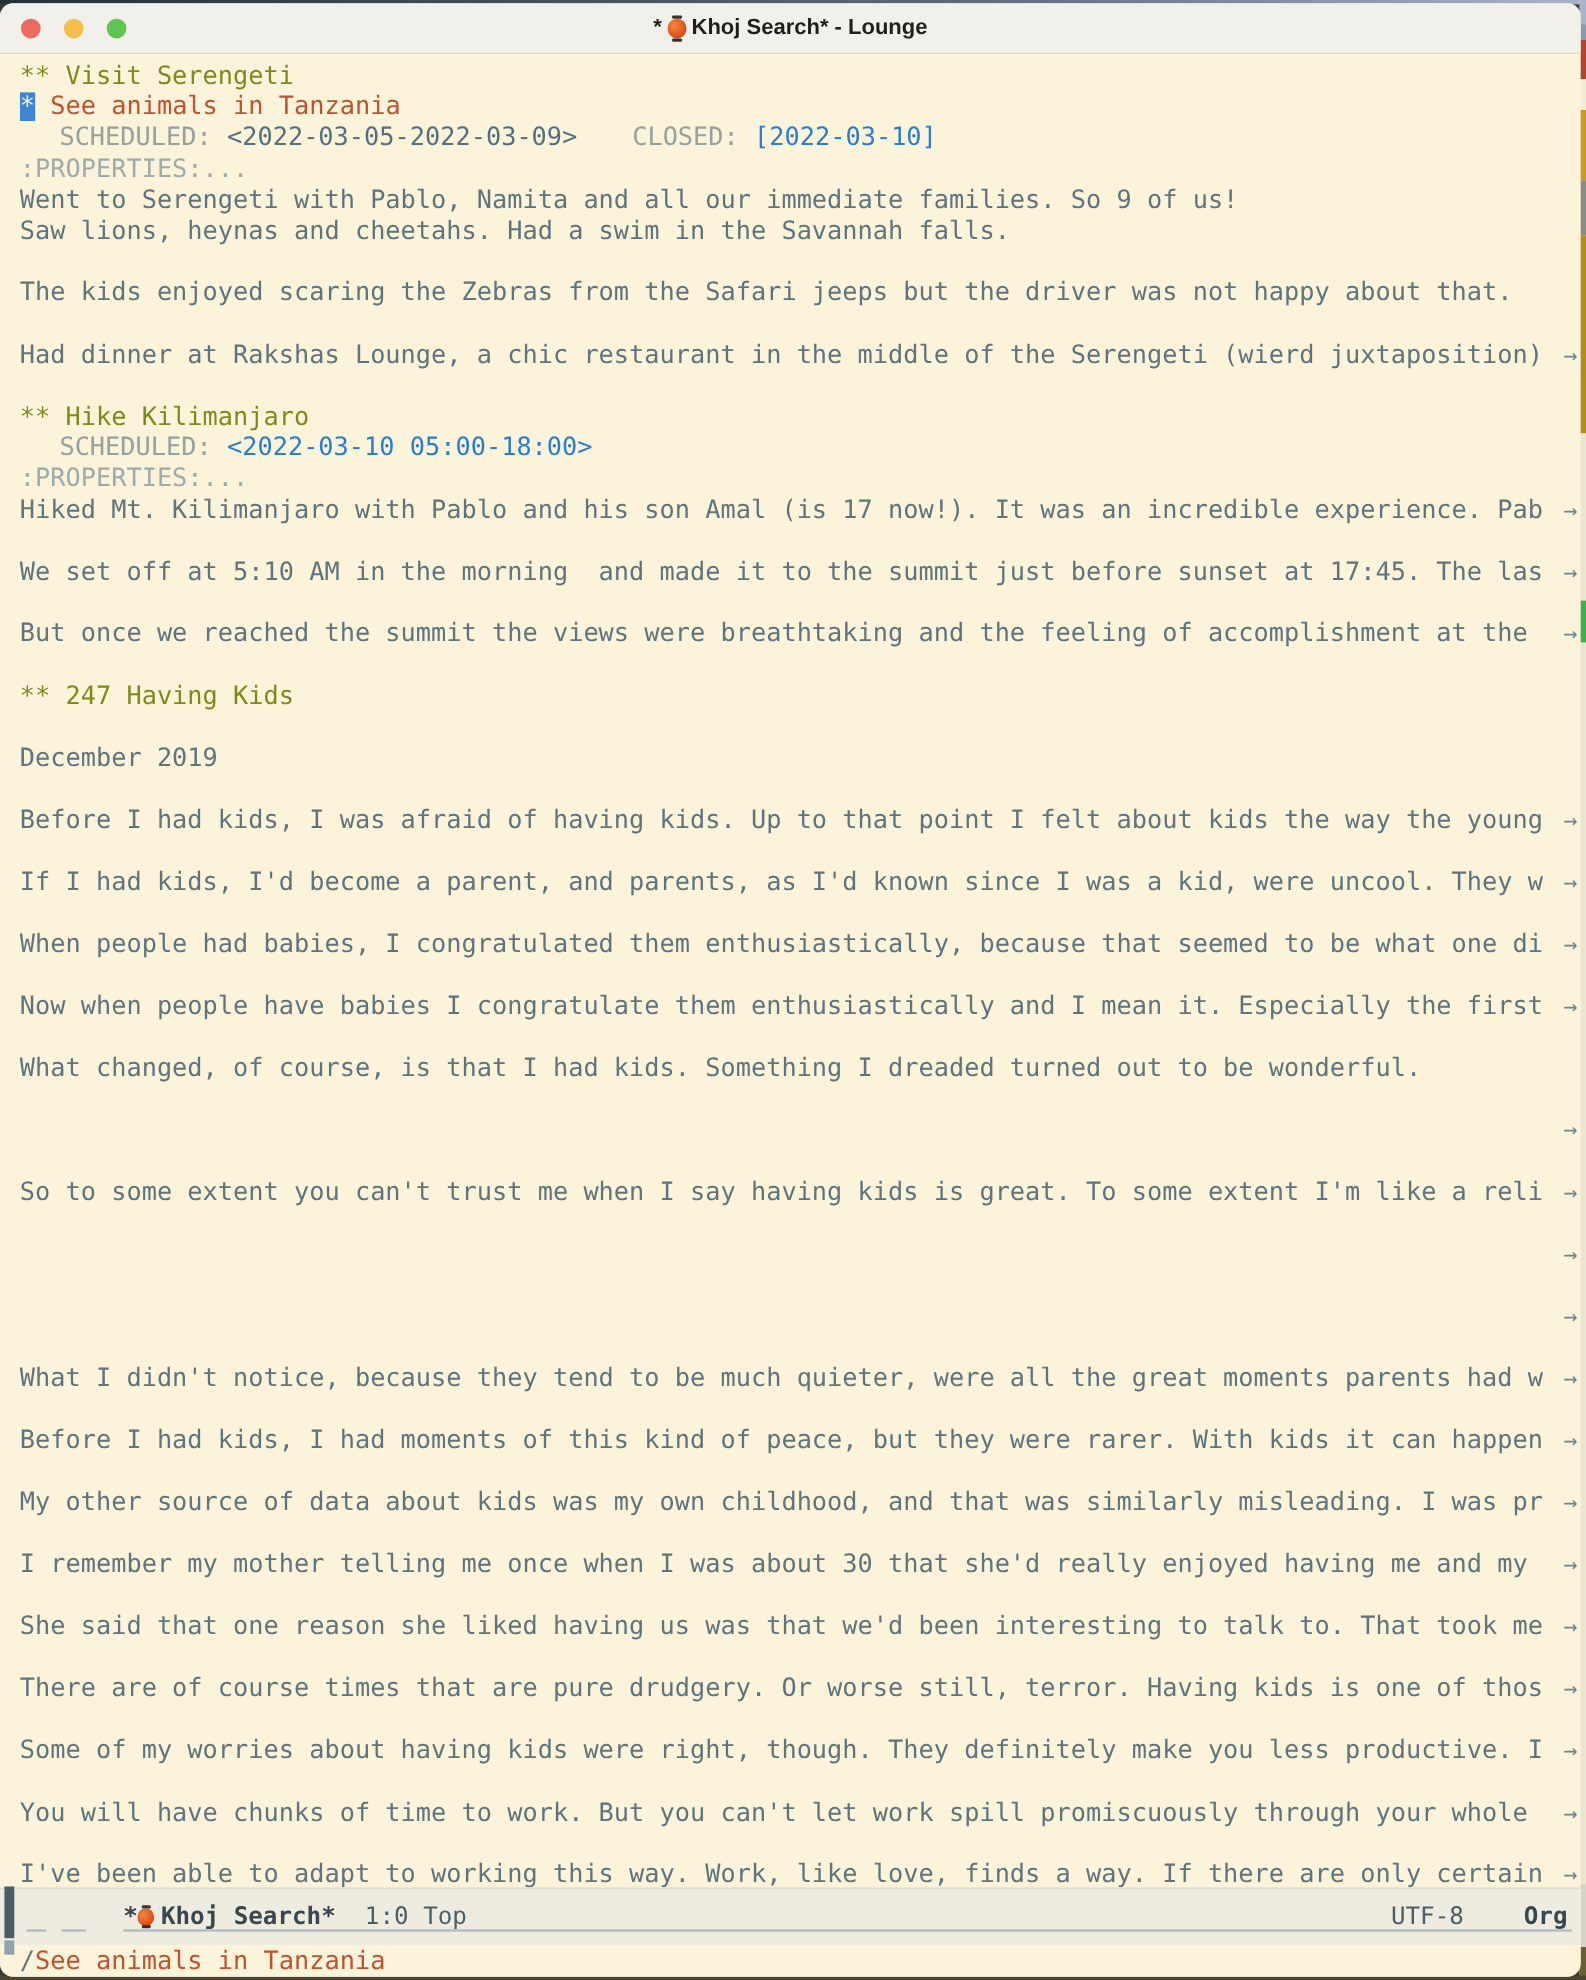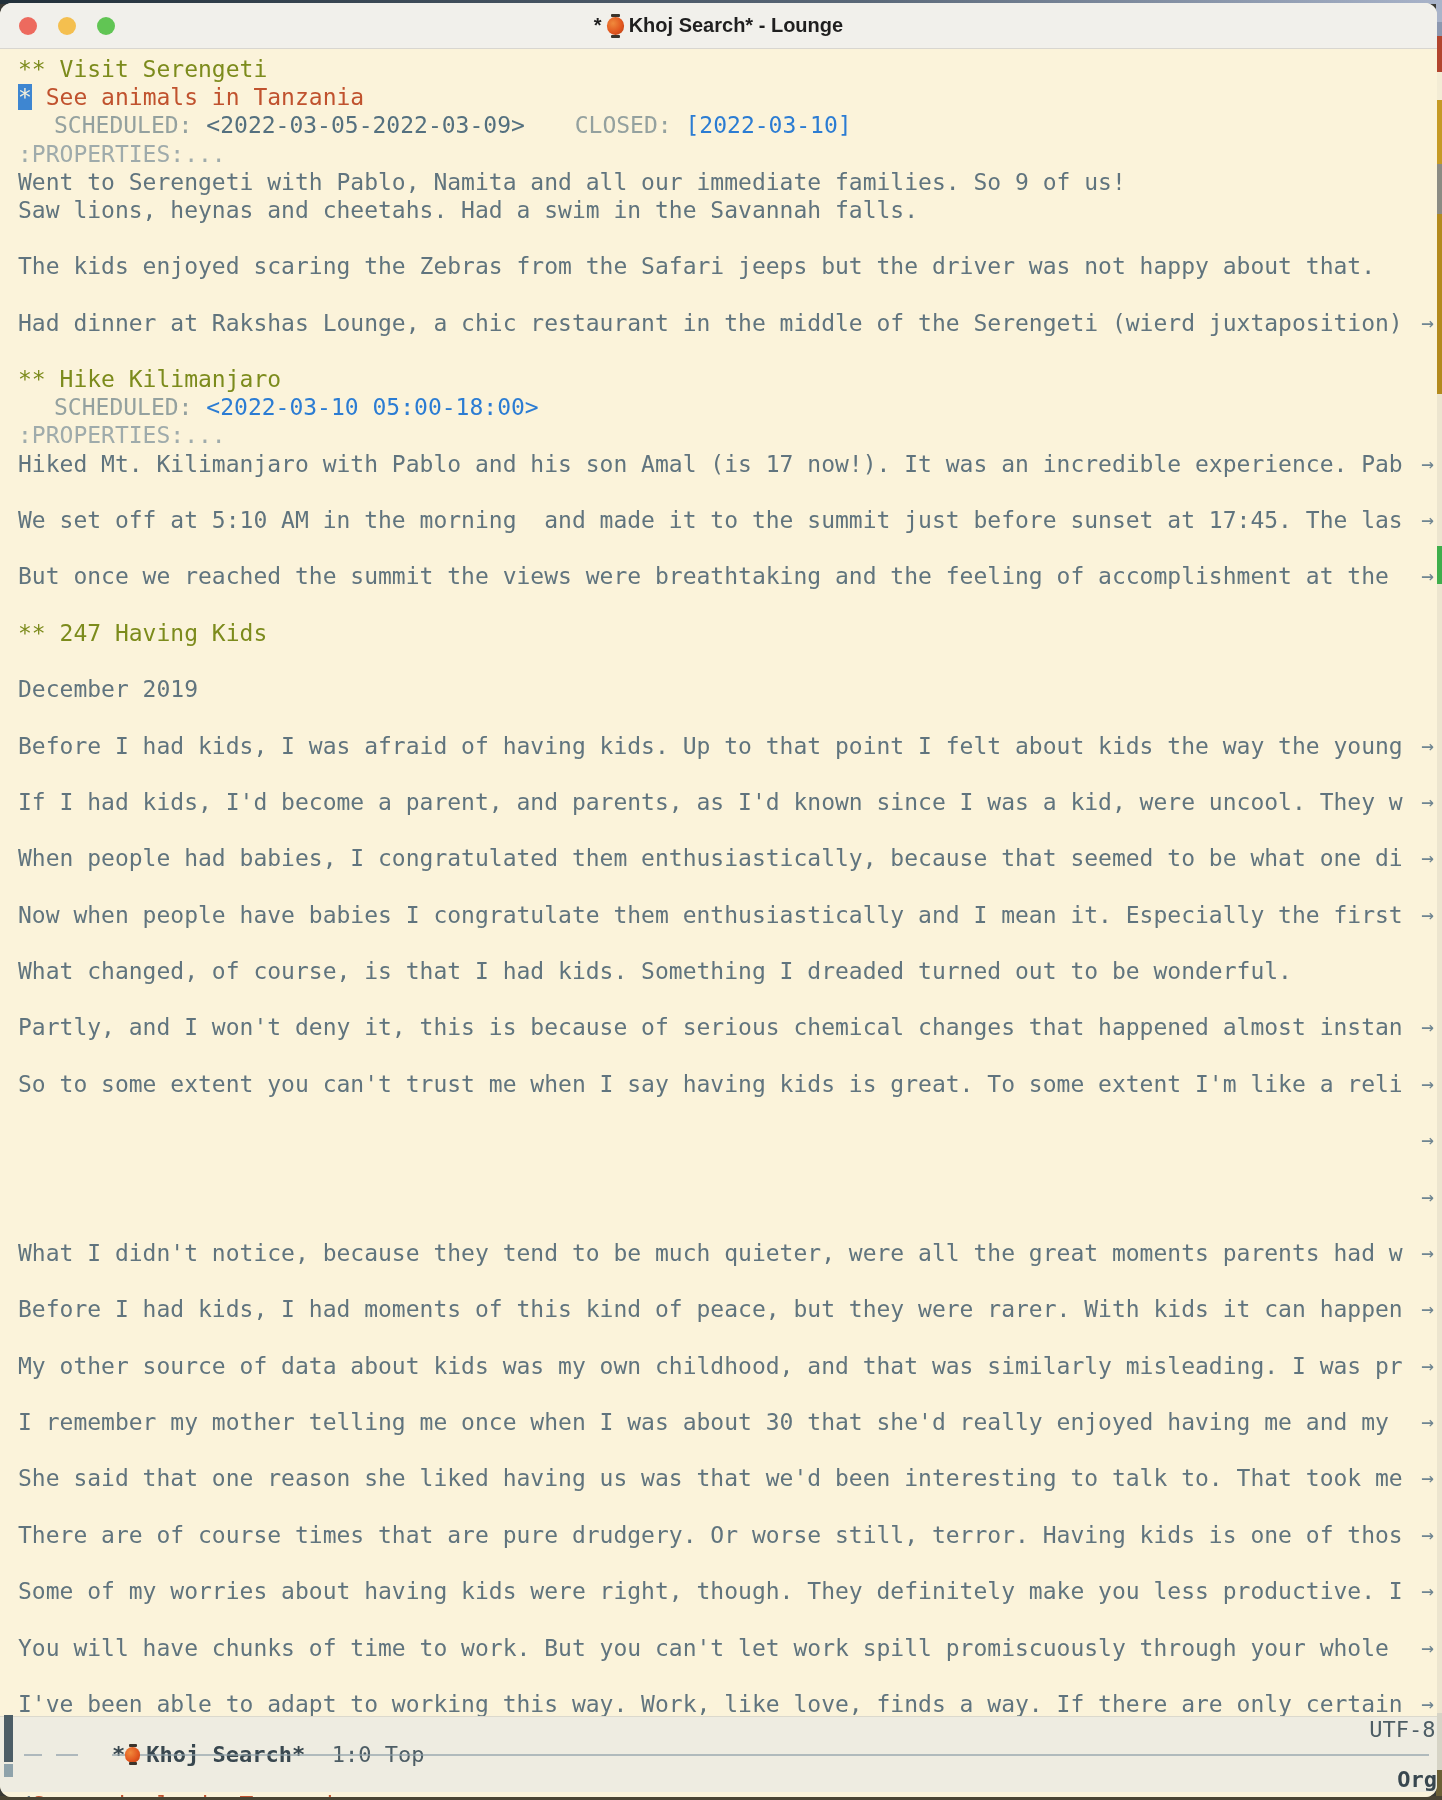--- a/index.html
+++ b/index.html
@@ -72,21 +72,21 @@
   .trunc-arrow{position:absolute;right:3px;top:0;color:#6f8591;font-size:21px;}
 
   
   .modeline{flex:0 0 52px;background:var(--modeline-bg);position:relative;
     border-top:1px solid #dbd9cd;display:flex;align-items:center;
     font-size:22px;color:var(--modeline-fg);}
   .ml-left{display:flex;align-items:center;padding-left:112px;gap:0;white-space:pre;}
   .ml-star{color:var(--modeline-dark);font-weight:700;}
   .ml-name{color:var(--modeline-dark);font-weight:700;padding-left:6px;}
   .ml-pos{color:var(--modeline-fg);}
-  .ml-right{margin-left:auto;padding-right:0;white-space:pre;display:flex;flex-direction:column;}
+  .ml-right{margin-left:auto;padding-right:12px;white-space:pre;display:flex;}
   .ml-enc{color:var(--modeline-fg);}
   .ml-mode{color:var(--modeline-dark);font-weight:700;margin-left:28px;}
   .ml-underline{position:absolute;left:112px;right:8px;top:37px;height:2px;background:#8fa0a8;opacity:.65;}
   .ml-dash{position:absolute;top:37px;height:2px;background:#aeb8bc;}
   .ml-dash.d1{left:24px;width:18px;}
   .ml-dash.d2{left:56px;width:22px;}
   .scroll-thumb{position:absolute;left:4px;width:9px;background:#4c5d66;}
   .scroll-thumb.main{bottom:35px;height:47px;}
   .scroll-thumb.stub{bottom:20px;height:13px;background:#8fa3ab;}
 
@@ -162,21 +162,21 @@
       <div class="line"><span class="seg body">Before I had kids, I was afraid of having kids. Up to that point I felt about kids the way the young</span><span class="trunc-arrow">→</span></div>
       <div class="line"></div>
       <div class="line"><span class="seg body">If I had kids, I'd become a parent, and parents, as I'd known since I was a kid, were uncool. They w</span><span class="trunc-arrow">→</span></div>
       <div class="line"></div>
       <div class="line"><span class="seg body">When people had babies, I congratulated them enthusiastically, because that seemed to be what one di</span><span class="trunc-arrow">→</span></div>
       <div class="line"></div>
       <div class="line"><span class="seg body">Now when people have babies I congratulate them enthusiastically and I mean it. Especially the first</span><span class="trunc-arrow">→</span></div>
       <div class="line"></div>
       <div class="line"><span class="seg body">What changed, of course, is that I had kids. Something I dreaded turned out to be wonderful.</span></div>
       <div class="line"></div>
-      <div class="line"><span class="seg body">Partly, and I won't deny it, this is because of serious chemical changes that happened almost instan</span><span class="trunc-arrow">→</span></div>
+      <div class="line"><span class="trunc-arrow">→</span></div>
       <div class="line"></div>
       <div class="line"><span class="seg body">So to some extent you can't trust me when I say having kids is great. To some extent I'm like a reli</span><span class="trunc-arrow">→</span></div>
       <div class="line"></div>
       <div class="line"><span class="trunc-arrow">→</span></div>
       <div class="line"></div>
       <div class="line"><span class="trunc-arrow">→</span></div>
       <div class="line"></div>
       <div class="line"><span class="seg body">What I didn't notice, because they tend to be much quieter, were all the great moments parents had w</span><span class="trunc-arrow">→</span></div>
       <div class="line"></div>
       <div class="line"><span class="seg body">Before I had kids, I had moments of this kind of peace, but they were rarer. With kids it can happen</span><span class="trunc-arrow">→</span></div>

